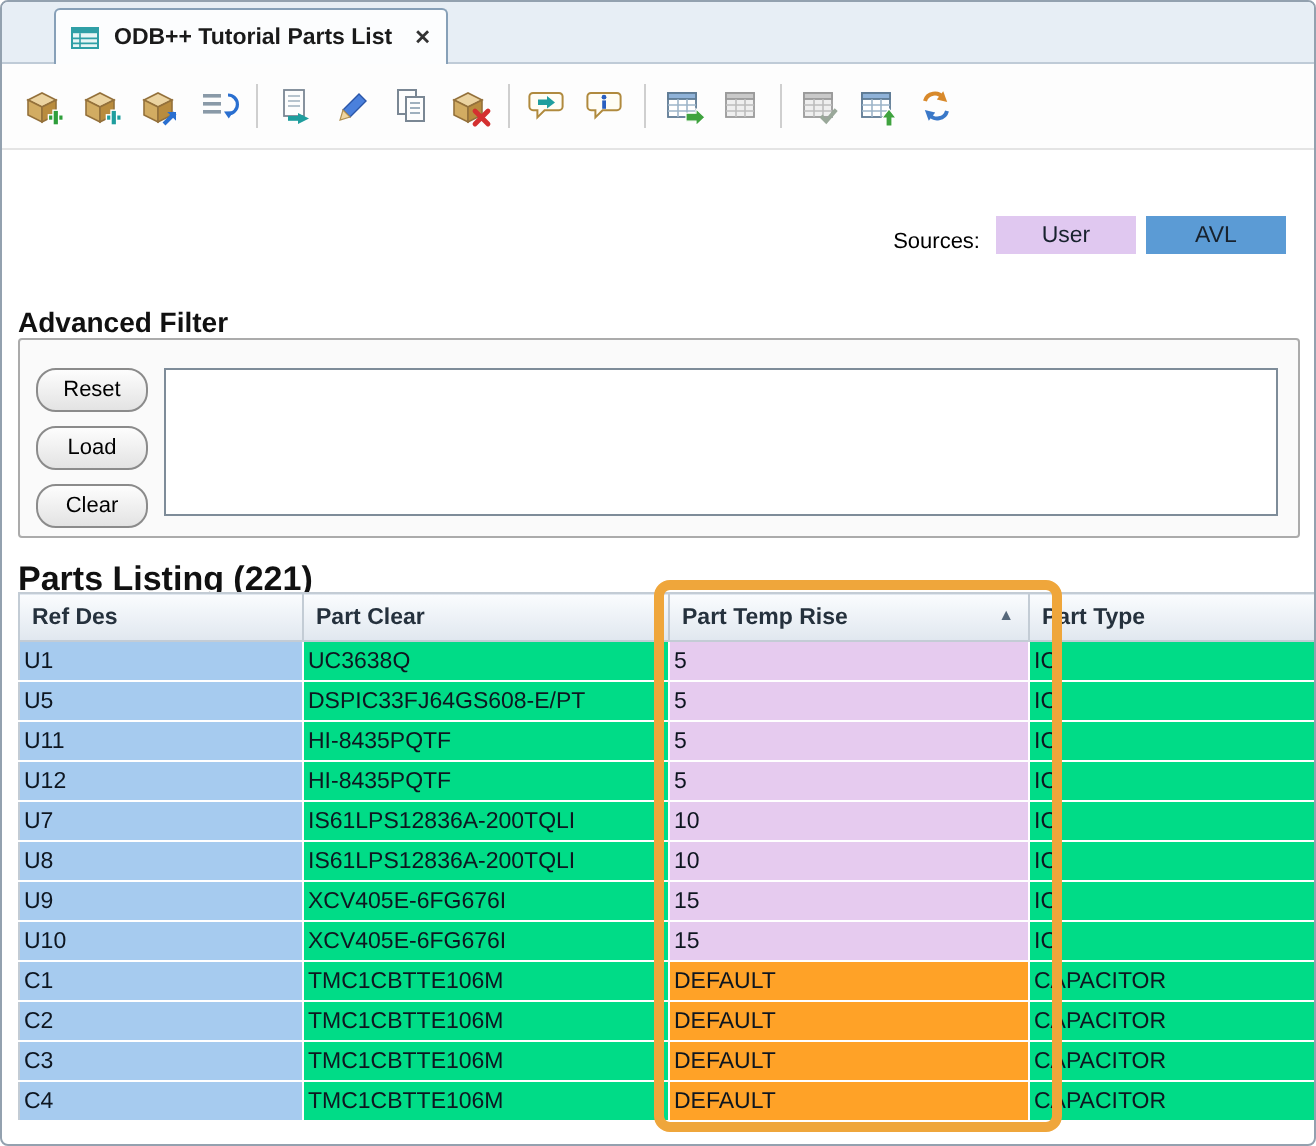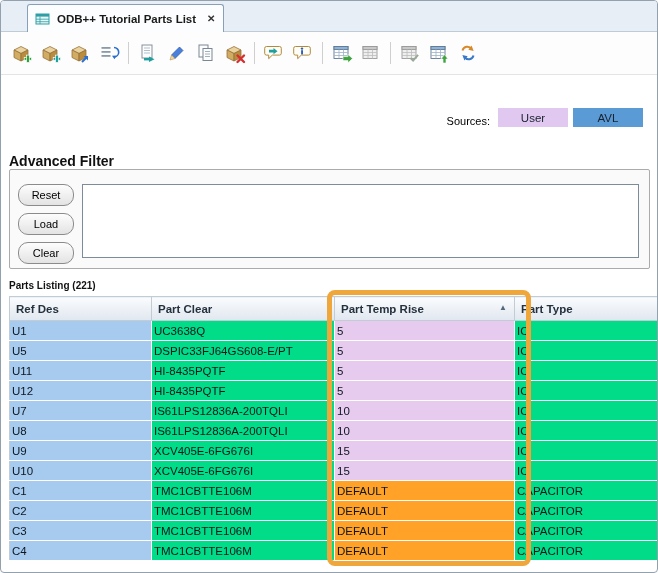--- a/index.html
+++ b/index.html
@@ -28,21 +28,21 @@
   
   .af-title{position:absolute;left:8px;top:152px;font-weight:bold;font-size:14px;}
   .af-box{position:absolute;left:8px;top:168px;width:641px;height:100px;box-sizing:border-box;
     border:1px solid #ABABAB;border-radius:2px;background:#FAFAFA;}
   .af-btn{position:absolute;left:8px;width:56px;height:22px;background:linear-gradient(#FDFDFD,#E3E3E3);
     border:1px solid #8B8B8B;border-radius:10px;font-family:"Liberation Sans",sans-serif;font-size:11px;cursor:pointer;}
   .af-btn.b0{top:14px;} .af-btn.b1{top:43px;} .af-btn.b2{top:72px;}
   .af-text{position:absolute;left:72px;top:14px;width:557px;height:74px;box-sizing:border-box;
     border:1px solid #7E8C99;background:#fff;resize:none;font-family:"Liberation Sans",sans-serif;font-size:11px;}
   
-  .pl-title{position:absolute;left:8px;top:279px;font-weight:bold;font-size:10px;}
+  .pl-title{position:absolute;left:8px;top:279px;font-weight:bold;font-size:17px;}
   .parts-table{position:absolute;left:8px;top:295px;width:712px;table-layout:fixed;border-collapse:collapse;
     border:1px solid #C3CCD5;}
   .parts-table th{height:23px;background:linear-gradient(#FAFCFE,#E0E7EF);border:1px solid #C3CCD5;
     font-weight:bold;text-align:left;padding:0 20px 0 6px;color:#25313D;font-size:11.5px;position:relative;
     white-space:nowrap;overflow:hidden;cursor:default;}
   .parts-table td{height:19px;padding:0 4px 0 2px;font-size:11.5px;color:#0E1620;white-space:nowrap;overflow:hidden;
     border-right:1px solid rgba(255,255,255,0.55);border-bottom:1px solid rgba(255,255,255,0.55);}
   .cb{background:#A6CBEF;} .cg{background:#00DC87;} .cu{background:#E6CBEF;} .cd{background:#FFA227;margin-top:36px;}
   .sort-ic{position:absolute;right:7px;top:7px;font-size:8px;color:#55677A;line-height:1;}
   .highlight{position:absolute;left:326px;top:289px;width:194px;height:266px;border:5px solid #EFA63B;

